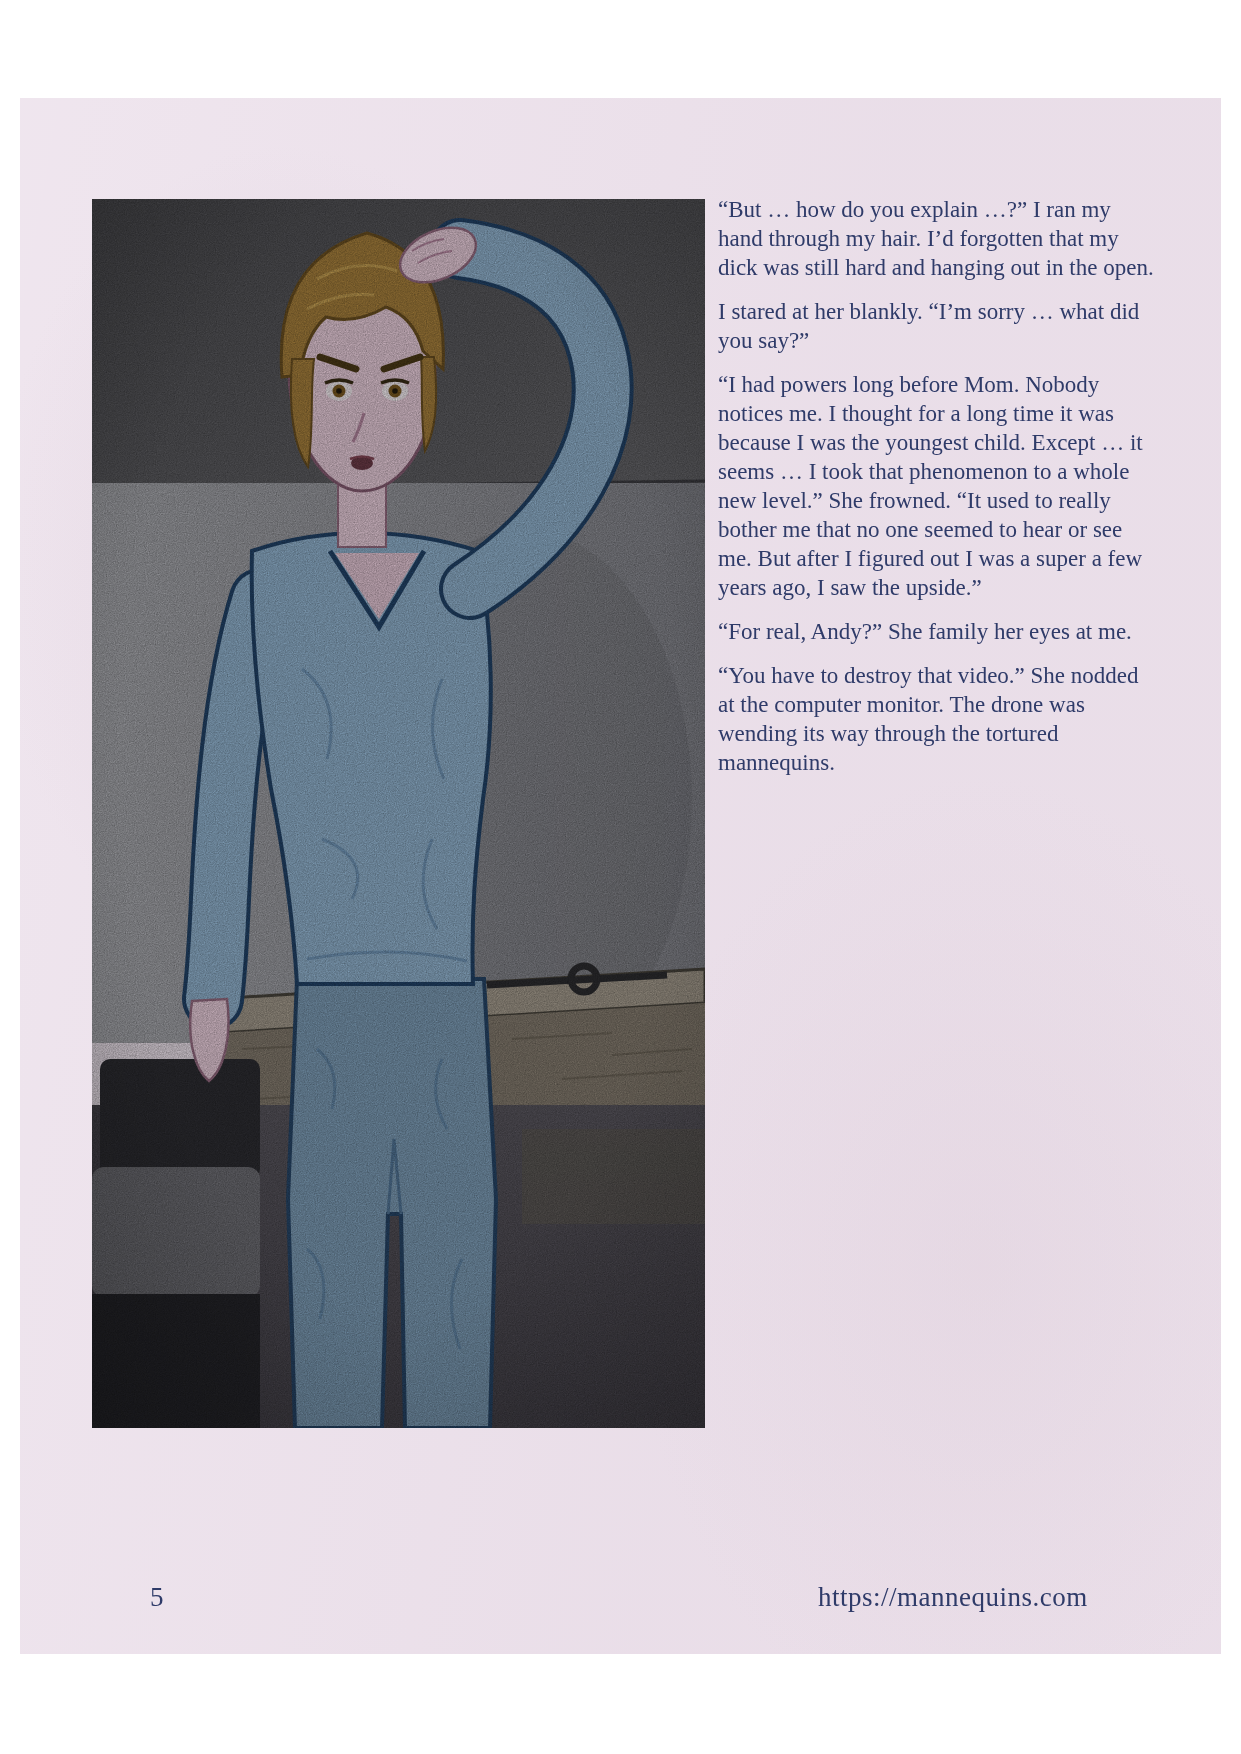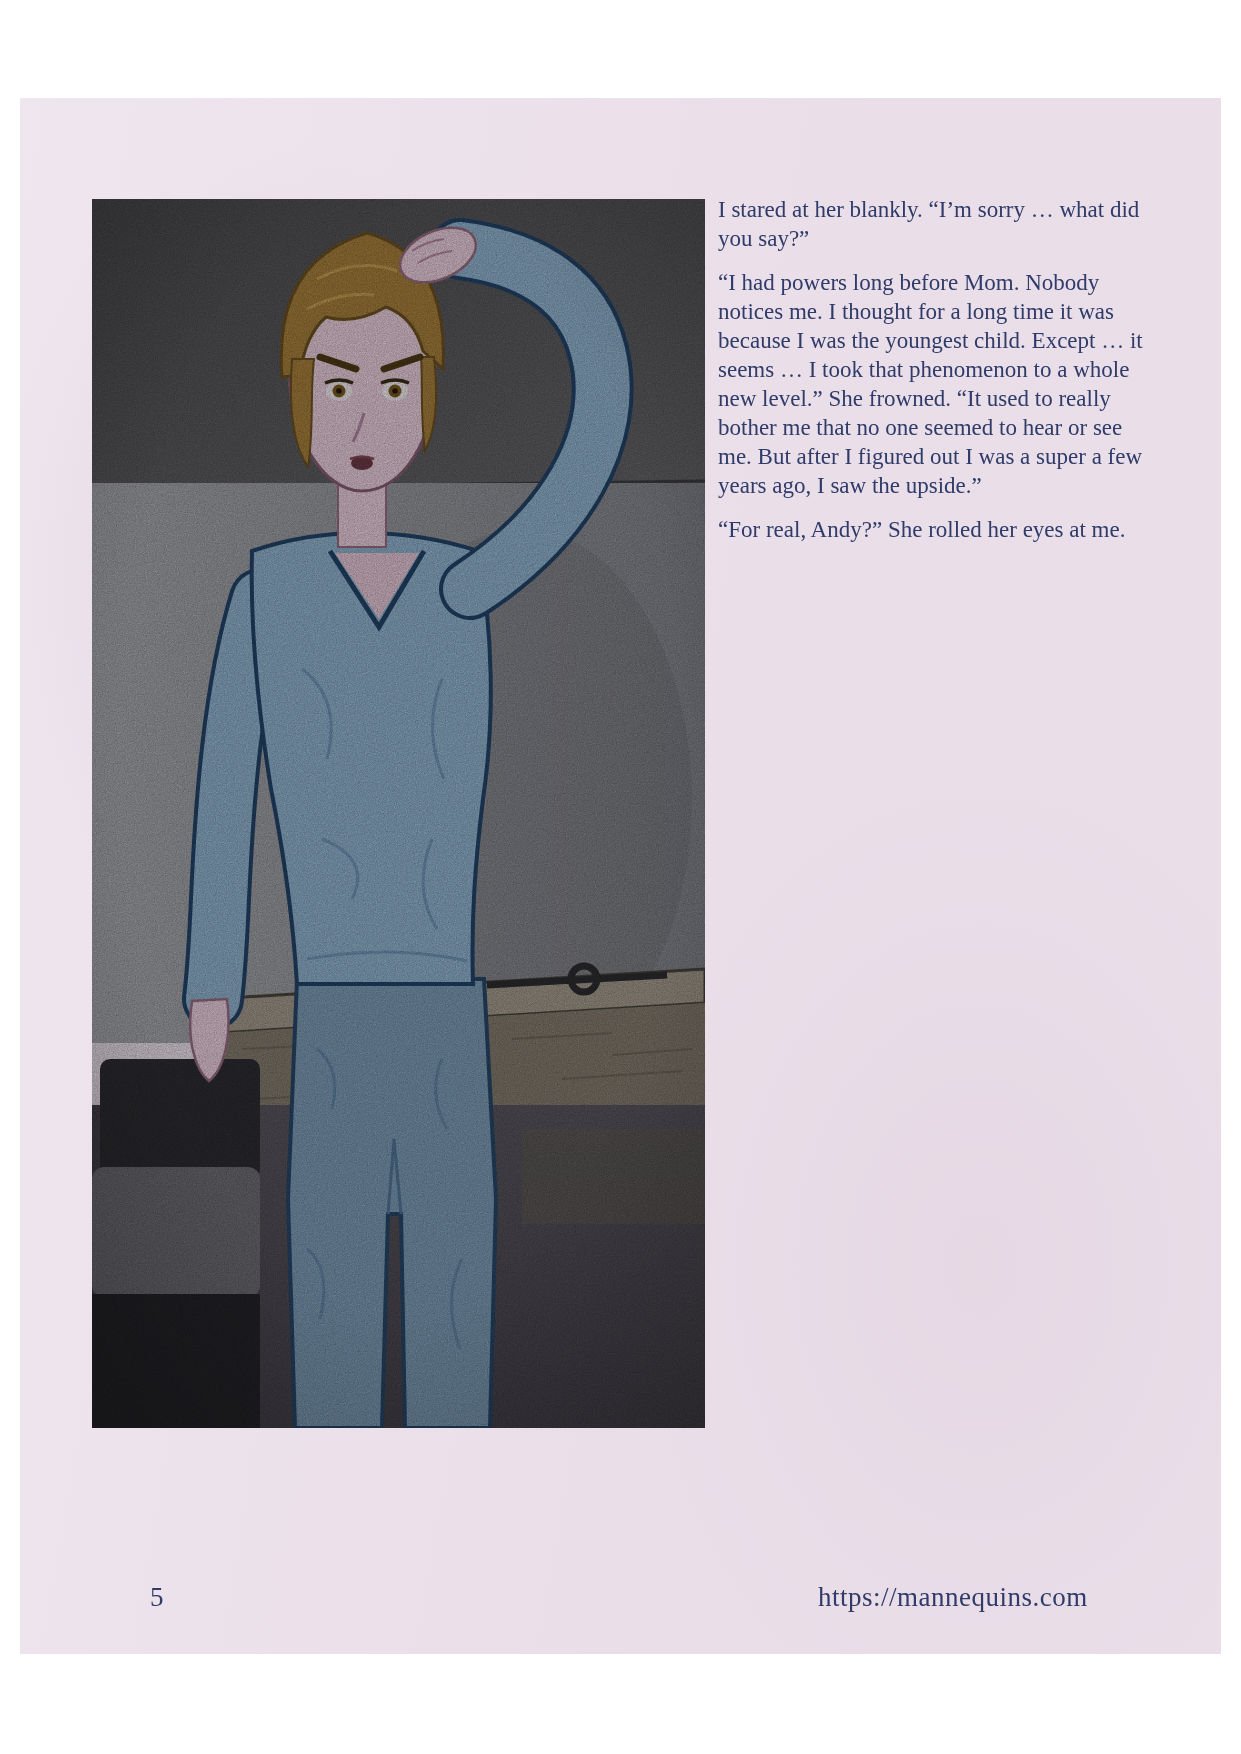--- a/index.html
+++ b/index.html
@@ -204,22 +204,24 @@
             </g>
           </g>
         </g>
 
         <rect x="0" y="0" width="613" height="1229" filter="url(#grain)" opacity="0.5"></rect>
         <rect x="0" y="0" width="613" height="1229" fill="url(#vignette)"></rect>
       </svg>
     </div>
 
     <div class="text-column">
+      <p>“But … how do you explain …?” I ran my hand through my hair. I’d forgotten that my dick was still hard and hanging out in the open.</p>
       <p>I stared at her blankly. “I’m sorry … what did you say?”</p>
       <p>“I had powers long before Mom. Nobody notices me. I thought for a long time it was because I was the youngest child. Except … it seems … I took that phenomenon to a whole new level.” She frowned. “It used to really bother me that no one seemed to hear or see me. But after I figured out I was a super a few years ago, I saw the upside.”</p>
-      <p>“For real, Andy?” She rolled her eyes at me.</p>
+      <p>“For real, Andy?” She family her eyes at me.</p>
+      <p>“You have to destroy that video.” She nodded at the computer monitor. The drone was wending its way through the tortured mannequins.</p>
     </div>
 
     <div class="page-number">5</div>
     <div class="footer-url">https://mannequins.com</div>
 
   </div>
 </div>
 
 </body></html>

